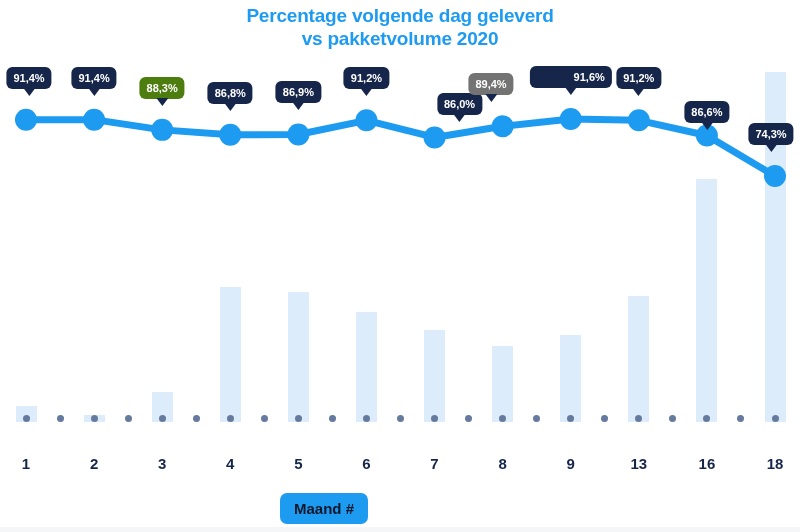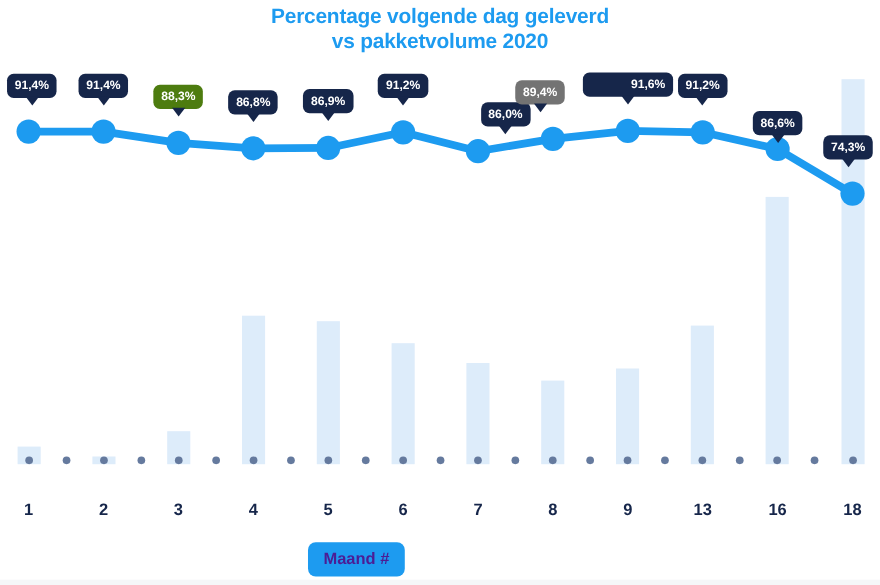--- a/index.html
+++ b/index.html
@@ -107,21 +107,21 @@
     transform: translateX(-50%);
     text-align: center;
   }
 
   #x-axis-label {
     position: absolute;
     left: 50%;
     top: 493px;
     transform: translateX(-50%);
     background: #1d9bf0;
-    color: #4c1d95;
+    color: #0f172a;
     font-size: 15px;
     font-weight: 700;
     border-radius: 7px;
     padding: 7px 14px;
     line-height: 17px;
   }
 
   
   #bottom-strip {
     position: absolute;

